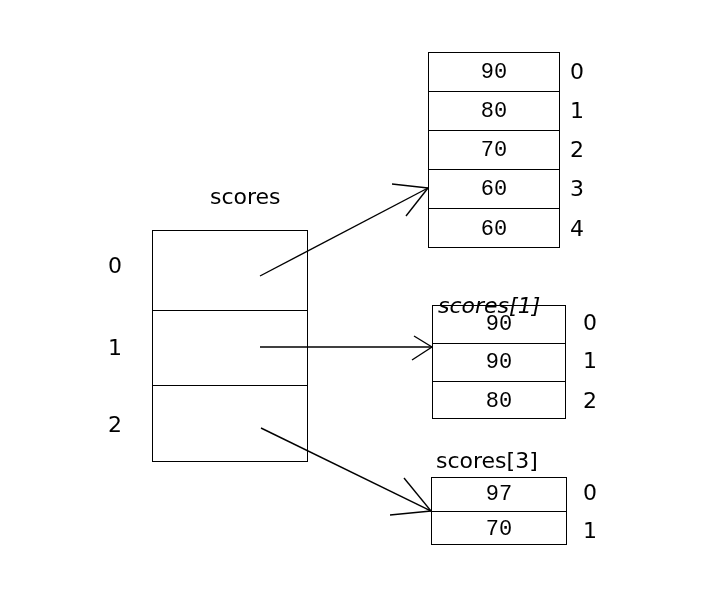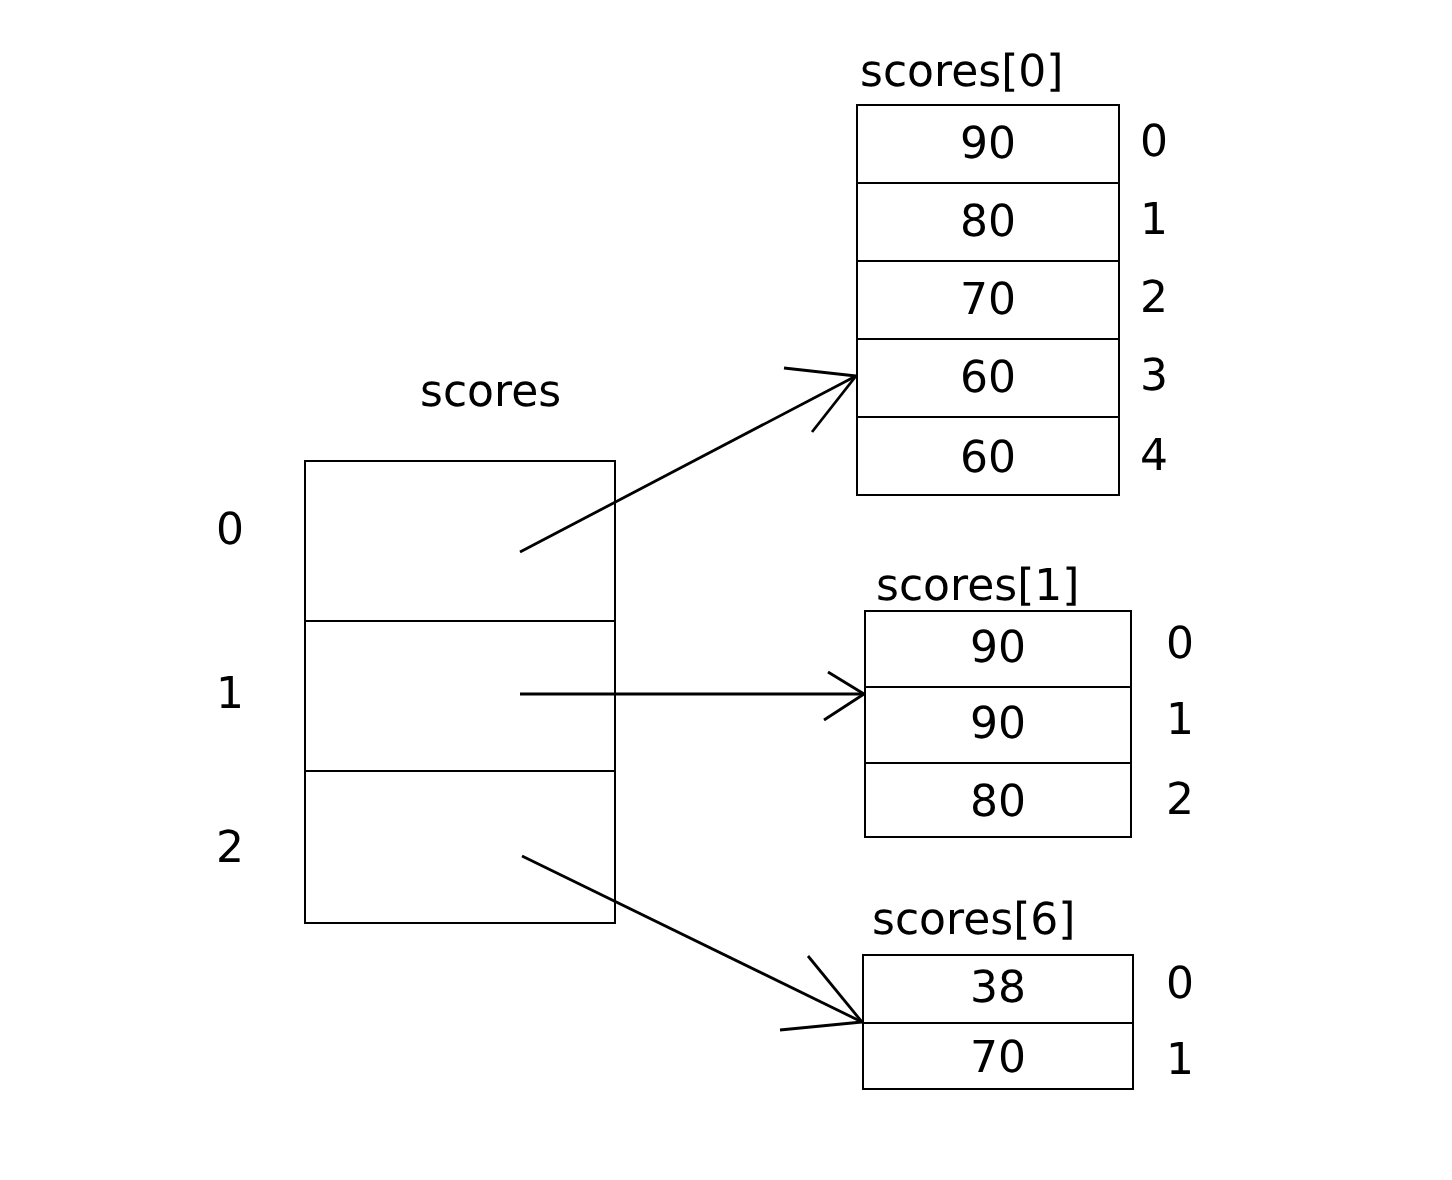--- a/index.html
+++ b/index.html
@@ -29,20 +29,21 @@
     line-height: 1;
     color: #000000;
     white-space: nowrap;
     text-align: left;
   }
   .boxgrid {
     position: absolute;
     border: 1.5px solid #000000;
     box-sizing: border-box;
     background: transparent;
+    font-family: Liberation Mono, monospace;
   }
   .cell {
     box-sizing: border-box;
     border-bottom: 1.5px solid #000000;
     display: flex;
     align-items: center;
     justify-content: center;
     font-size: 22px;
     color: #000000;
   }
@@ -71,52 +72,51 @@
   <div class="boxgrid" id="main-box" style="left:152px; top:230px; width:156px; height:232px;">
     <div class="cell empty" style="height:80px;"></div>
     <div class="cell empty" style="height:75px;"></div>
     <div class="cell empty" style="height:77px;"></div>
   </div>
 
   <div class="idx" style="left:108px; top:255px;">0</div>
   <div class="idx" style="left:108px; top:337px;">1</div>
   <div class="idx" style="left:108px; top:414px;">2</div>
 
-  <div class="label" style="left:430px; top:26px;">scores[0]</div>
 
   <div class="boxgrid" style="left:428px; top:52px; width:132px; height:196px;">
     <div class="cell" style="height:39px;">90</div>
     <div class="cell" style="height:39px;">80</div>
     <div class="cell" style="height:39px;">70</div>
     <div class="cell" style="height:39px;">60</div>
     <div class="cell" style="height:40px;">60</div>
   </div>
 
   <div class="idx" style="left:570px; top:61px;">0</div>
   <div class="idx" style="left:570px; top:100px;">1</div>
   <div class="idx" style="left:570px; top:139px;">2</div>
   <div class="idx" style="left:570px; top:178px;">3</div>
   <div class="idx" style="left:570px; top:218px;">4</div>
 
-  <div class="label" style="left:438px; top:283px;">scores[1]</div>
+  <div class="label" style="left:438px; top:295px;font-style:italic;">scores[1]</div>
 
   <div class="boxgrid" style="left:432px; top:305px; width:134px; height:114px;">
     <div class="cell" style="height:38px;">90</div>
     <div class="cell" style="height:38px;">90</div>
     <div class="cell" style="height:38px;">80</div>
   </div>
 
   <div class="idx" style="left:583px; top:312px;">0</div>
   <div class="idx" style="left:583px; top:350px;">1</div>
   <div class="idx" style="left:583px; top:390px;">2</div>
 
-  <div class="label" style="left:436px; top:450px;">scores[6]</div>
+  <div class="label" style="left:436px; top:450px;">scores[3]</div>
 
   <div class="boxgrid" style="left:431px; top:477px; width:136px; height:68px;">
-    <div class="cell" style="height:34px;">38</div>
+    <div class="cell" style="height:34px;">97</div>
     <div class="cell" style="height:34px;">70</div>
   </div>
 
   <div class="idx" style="left:583px; top:482px;">0</div>
   <div class="idx" style="left:583px; top:520px;">1</div>
 
   <svg class="arrows" viewBox="0 0 726 590">
     <g stroke="#000000" stroke-width="1.4" fill="none">
 
       <g>

